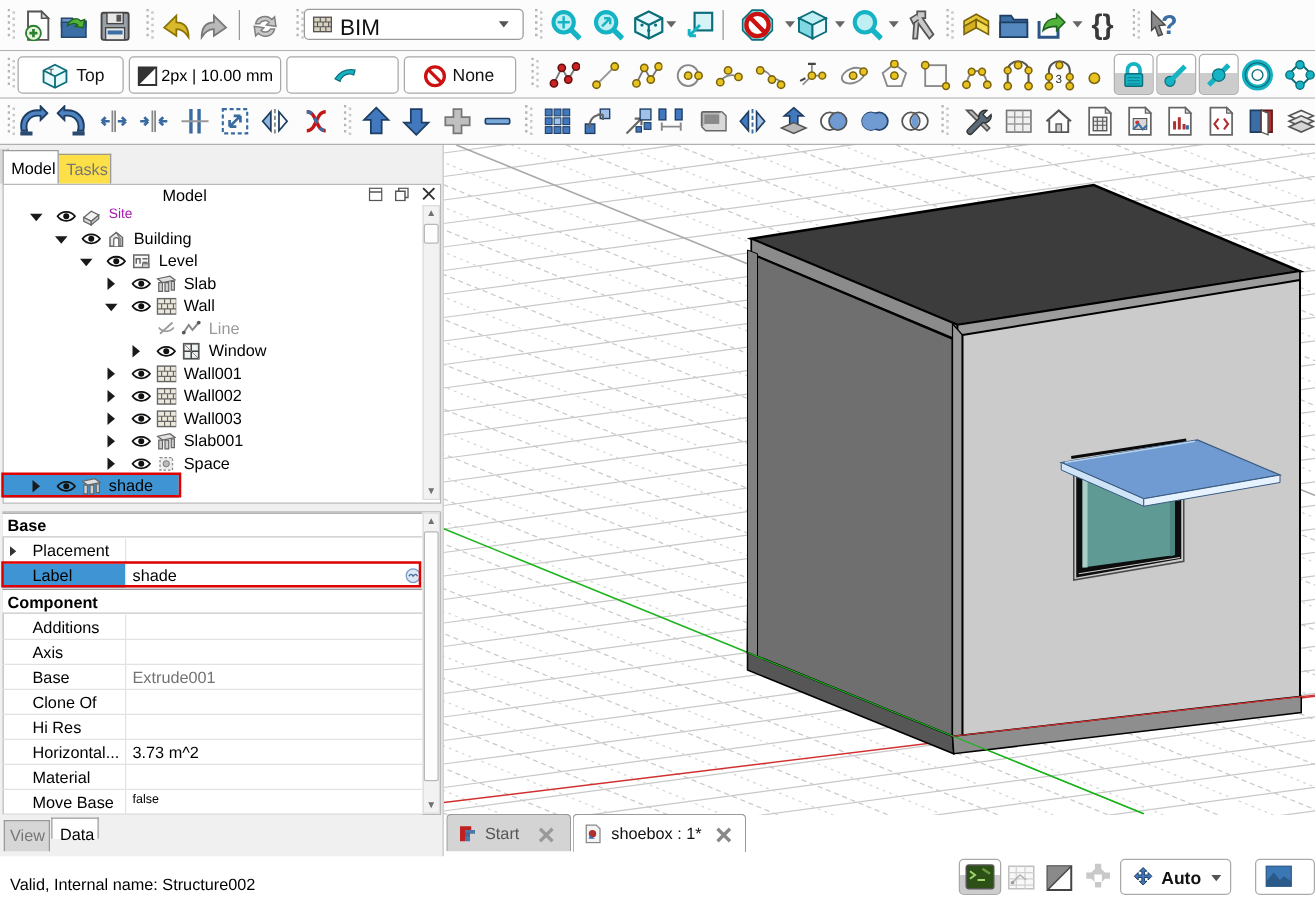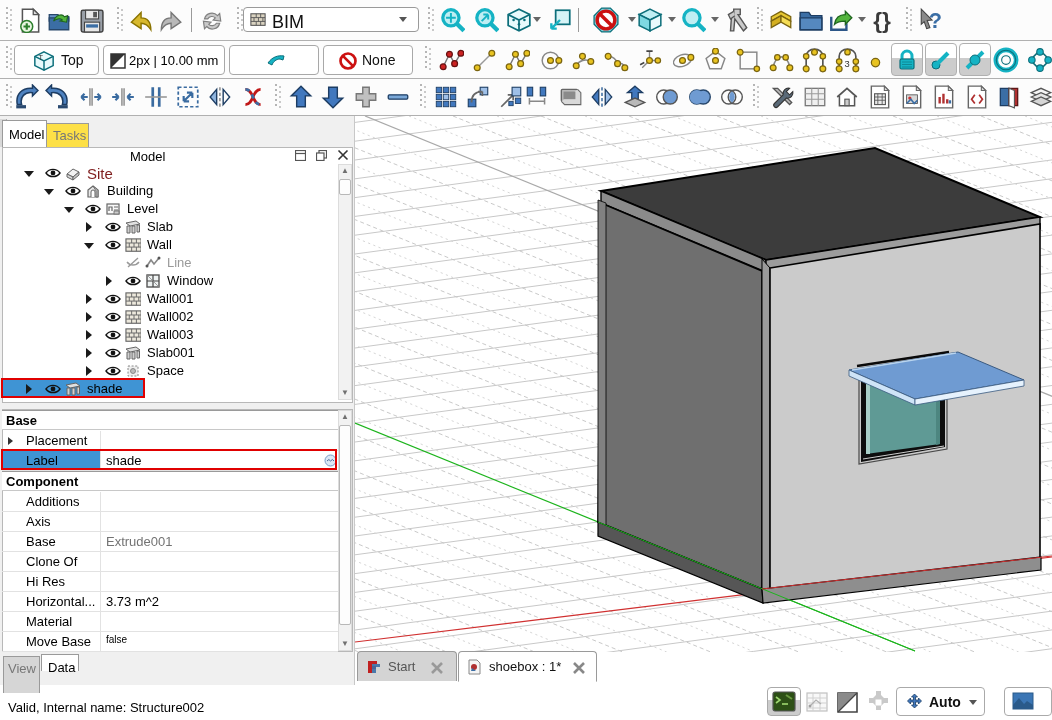--- a/index.html
+++ b/index.html
@@ -718,21 +718,21 @@
 <div style="position:absolute;left:24px;top:171px;width:0;height:0;border-left:5px solid transparent;border-right:5px solid transparent;border-top:6px solid #1a1a1a"></div>
 <svg style="position:absolute;left:45px;top:167px" width="16" height="12" viewBox="0 0 16 12">
     <path d="M1 6 C4.5 1.2 11.5 1.2 15 6 C11.5 10.8 4.5 10.8 1 6 Z" fill="none" stroke="#111" stroke-width="1.4"></path>
     <circle cx="8" cy="6" r="2.4" fill="#111"></circle>
   </svg>
 <svg style="position:absolute;left:65px;top:165px" width="16" height="16" viewBox="0 0 16 16">
     <path d="M2 9 L8 4 L14 7 L8 12 Z" fill="#f2f2f2" stroke="#666" stroke-width="1"></path>
     <path d="M2 9 L8 12 L8 15 L2 12 Z" fill="#d8d8d8" stroke="#666" stroke-width="1"></path>
     <path d="M8 12 L14 7 L14 10 L8 15 Z" fill="#c8c8c8" stroke="#666" stroke-width="1"></path>
   </svg>
-<div style="position:absolute;left:87px;top:165px;font-size:15px;color:#7f1d1d">Site</div>
+<div style="position:absolute;left:87px;top:165px;font-size:11px;color:#a21caf">Site</div>
 <div style="position:absolute;left:44px;top:189px;width:0;height:0;border-left:5px solid transparent;border-right:5px solid transparent;border-top:6px solid #1a1a1a"></div>
 <svg style="position:absolute;left:65px;top:185px" width="16" height="12" viewBox="0 0 16 12">
     <path d="M1 6 C4.5 1.2 11.5 1.2 15 6 C11.5 10.8 4.5 10.8 1 6 Z" fill="none" stroke="#111" stroke-width="1.4"></path>
     <circle cx="8" cy="6" r="2.4" fill="#111"></circle>
   </svg>
 <svg style="position:absolute;left:85px;top:183px" width="16" height="16" viewBox="0 0 16 16">
     <path d="M3 7 L8 3 L13 7 V14 H3 Z" fill="#e8e8e8" stroke="#666" stroke-width="1.2"></path>
     <path d="M8 3 L13 7 V14 L11 14 V8 Z" fill="#b8b8b8" stroke="#666" stroke-width="0.8"></path>
     <path d="M6 14 V9 a2 2 0 0 1 4 0 V14" fill="#fff" stroke="#666" stroke-width="1"></path>
   </svg>
@@ -925,21 +925,21 @@
 <div style="position:absolute;left:2px;top:632px;width:336px;height:20px;border-bottom:1px solid #e2e2e2">
     <span style="position:absolute;left:24px;top:2px;font-size:13px;color:#000">Move Base</span>
     <div style="position:absolute;left:98px;top:0;width:1px;height:20px;background:#e2e2e2"></div>
     <span style="position:absolute;left:104px;top:2px;font-size:10px;color:#000;white-space:nowrap">false</span>
   </div>
 <div style="position:absolute;left:338px;top:410px;width:14px;height:241px;background:#f2f2f2;border:1px solid #dcdcdc">
     <div style="position:absolute;left:2px;top:2px;font-size:8px;color:#707070;line-height:8px">▲</div>
     <div style="position:absolute;left:2px;bottom:2px;font-size:8px;color:#707070;line-height:8px">▼</div>
     <div style="position:absolute;left:0px;top:14px;width:12px;height:200px;background:#fdfdfd;border:1px solid #b8b8b8;border-radius:2px"></div>
   </div>
-<div class="abs" style="left:3px;top:656px;width:37px;height:37px;background:#d6d6d6;border:1px solid #9a9a9a;border-bottom:none">
+<div class="abs" style="left:3px;top:656px;width:37px;height:25px;background:#d6d6d6;border:1px solid #9a9a9a;border-bottom:none">
   <span style="position:absolute;left:4px;top:4px;font-size:13px;color:#777">View</span>
   </div>
 <div class="abs" style="left:41px;top:654px;width:38px;height:17px;background:#fff;border:1px solid #9a9a9a;border-bottom:none">
   <span style="position:absolute;left:6px;top:5px;font-size:13px;color:#000">Data</span>
   </div>
 <div class="abs" style="left:8px;top:700px;font-size:13px;color:#000">Valid, Internal name: Structure002</div>
 <div style="position:absolute;left:767px;top:687px;width:34px;height:29px;border:1px solid #aaa;border-radius:4px;background:linear-gradient(#fff 45%,#ccc 45%)"></div>
 <svg style="position:absolute;left:772px;top:691px" width="24" height="21" viewBox="0 0 24 21">
     <rect x="1" y="1" width="22" height="19" rx="2" fill="#2d5016" stroke="#555" stroke-width="1.2"></rect>
     <path d="M4 6 l4 3 -4 3" stroke="#9fd870" stroke-width="1.6" fill="none"></path>

